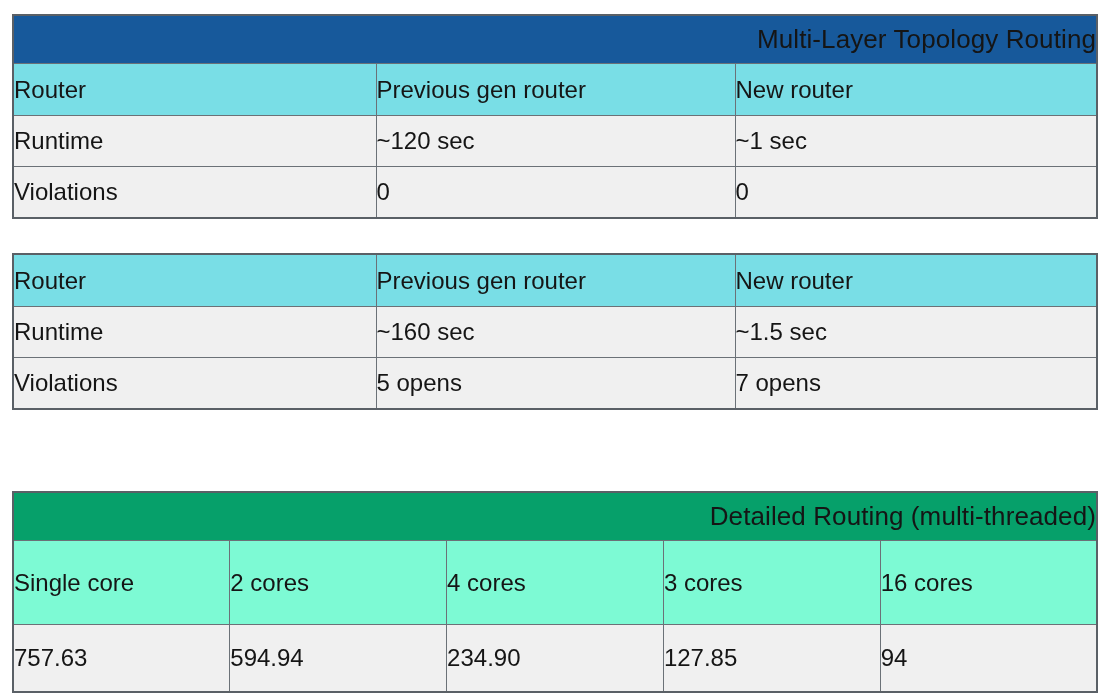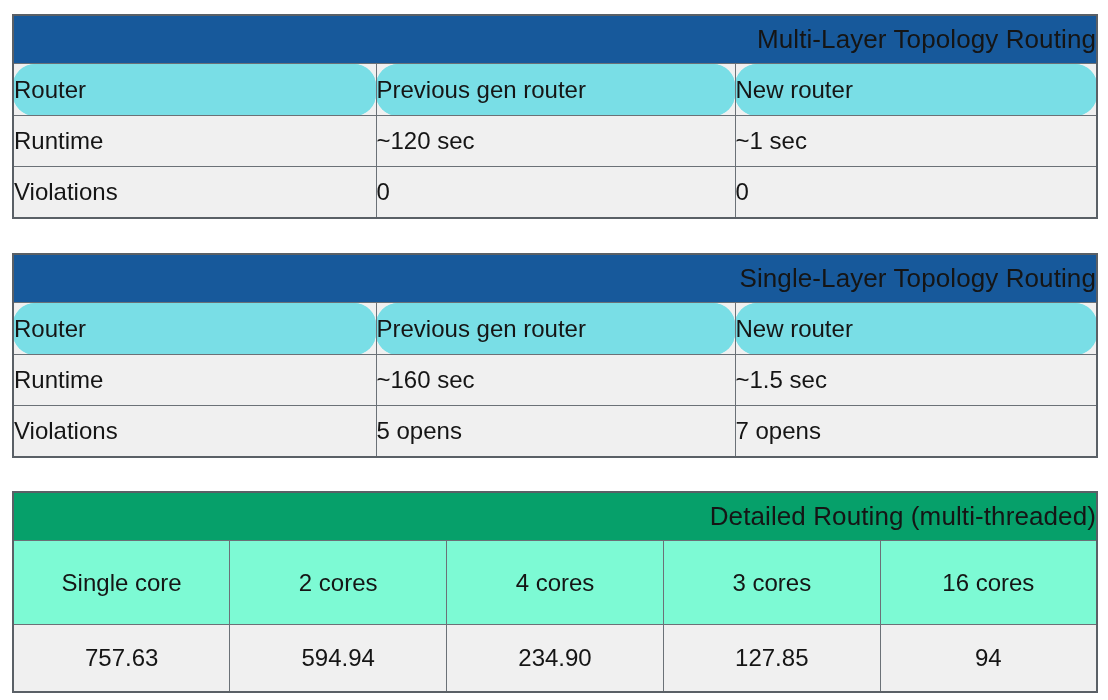--- a/index.html
+++ b/index.html
@@ -44,34 +44,34 @@
     font-size: 26px;
     font-weight: bold;
     color: #ffffff;
     letter-spacing: 0.1px;
     height: 47px;
   }
   .title-blue { background: #17599b; border-color: #17599b; }
   .title-green { background: #06a06a; border-color: #06a06a; }
 
   
-  .hdr-cyan { background: #79dee6; height: 51px; border-radius: 22px; }
+  .hdr-cyan { background: #79dee6; height: 51px; }
   .hdr-mint { background: #7dfad4; height: 83px; }
 
   
   .data-row td { background: #f0f0f0; height: 50px; }
   .data-row-3 td { background: #f0f0f0; height: 66px; }
 
   .cell-left {
     text-align: left;
     padding-left: 12px;
     font-size: 24px;
   }
   .cell-center {
-    text-align: center;
+    text-align: left;
     font-size: 24px;
   }
   .bold { font-weight: bold; }
 
   
   #table-multi-layer   { left: 12px; top: 14px;  width: 1084px; }
   #table-single-layer  { left: 12px; top: 253px; width: 1084px; }
   #table-detailed      { left: 12px; top: 491px; width: 1084px; border-radius: 32px; }
 
   .col-a { width: 363px; }
@@ -112,23 +112,20 @@
     </tbody>
   </table>
 
   <table class="tbl" id="table-single-layer">
     <colgroup>
       <col class="col-a">
         <col class="col-b">
         <col class="col-c">
     </colgroup>
     <tbody>
-      <tr>
-        <td class="title-cell title-blue" colspan="3">Single-Layer Topology Routing</td>
-      </tr>
       <tr class="hdr-cyan">
         <td class="hdr-cyan cell-left">Router</td>
         <td class="hdr-cyan cell-left">Previous gen router</td>
         <td class="hdr-cyan cell-left">New router</td>
       </tr>
       <tr class="data-row">
         <td class="cell-left">Runtime</td>
         <td class="cell-left">~160 sec</td>
         <td class="cell-left">~1.5 sec</td>
       </tr>

